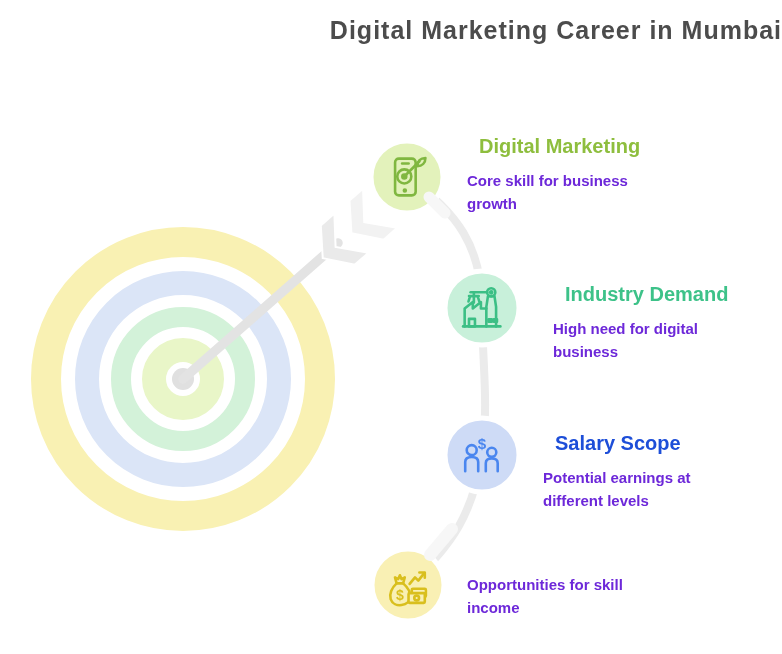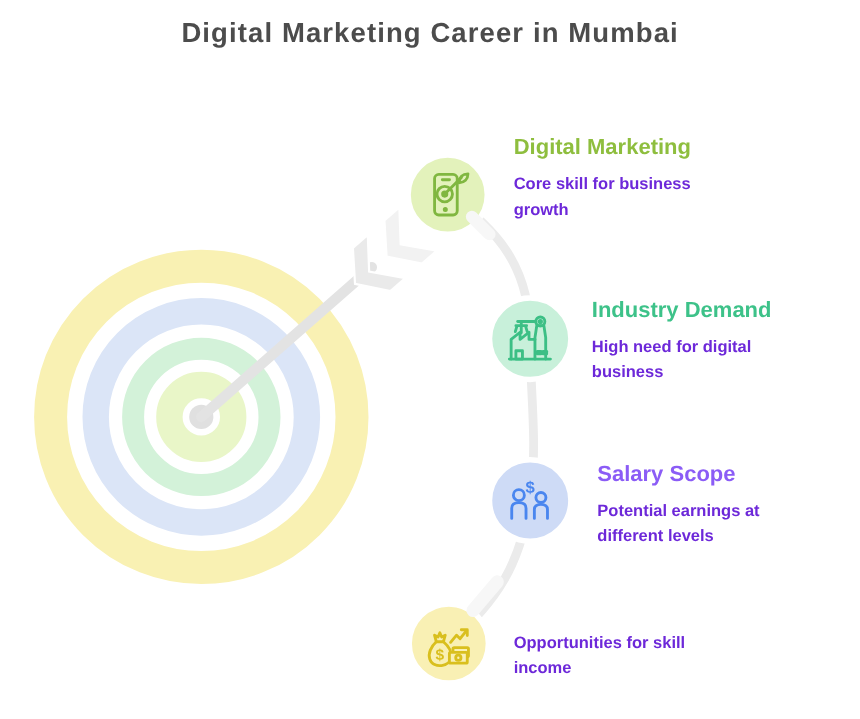--- a/index.html
+++ b/index.html
@@ -1,44 +1,44 @@
 <!DOCTYPE html>
 <html><head>
 <meta charset="utf-8">
 <style>
   html,body{margin:0;padding:0;background:#ffffff;}
   .canvas{
     position:relative;width:782px;height:654px;background:#ffffff;
     font-family:"Liberation Sans",sans-serif;overflow:hidden;
   }
   .page-title{
-    position:absolute;top:16px;left:0;width:782px;text-align:center;
+    position:absolute;top:16px;left:0;width:782px;text-align:right;
     font-size:25px;font-weight:bold;color:#4c4c4c;letter-spacing:1px;
   }
   .bg-svg{position:absolute;left:0;top:0;}
   .icon-svg{position:absolute;width:52px;height:52px;}
   .i1{left:381px;top:151px}
   .i2{left:456px;top:282px}
   .i3{left:456px;top:429px}
   .i4{left:382px;top:559px}
   .milestone-text{position:absolute;}
   .milestone-text h2{
-    margin:0;font-size:20px;font-weight:bold;line-height:1.2;white-space:nowrap;
+    margin:12px;font-size:20px;font-weight:bold;line-height:1.2;white-space:nowrap;
   }
   .milestone-text p{
     margin:11px 0 0 0;font-size:15px;font-weight:bold;color:#6d28d9;
     max-width:192px;line-height:1.5;
   }
   .t1{left:467px;top:122px}
-  .t2{left:538px;top:270px}
+  .t2{left:553px;top:270px}
   .t3{left:543px;top:419px}
   .t4{left:467px;top:563px}
   .c1{color:#8ebe3e}
   .c2{color:#3dc289}
-  .c3{color:#8b5cf6}
+  .c3{color:#1d4ed8}
   .c4{color:#e2c412}
 </style>
 </head>
 <body>
 
 <div class="canvas">
 
   <div class="page-title">Digital Marketing Career in Mumbai</div>
 
   <svg class="bg-svg" width="782" height="654" viewBox="0 0 782 654">

